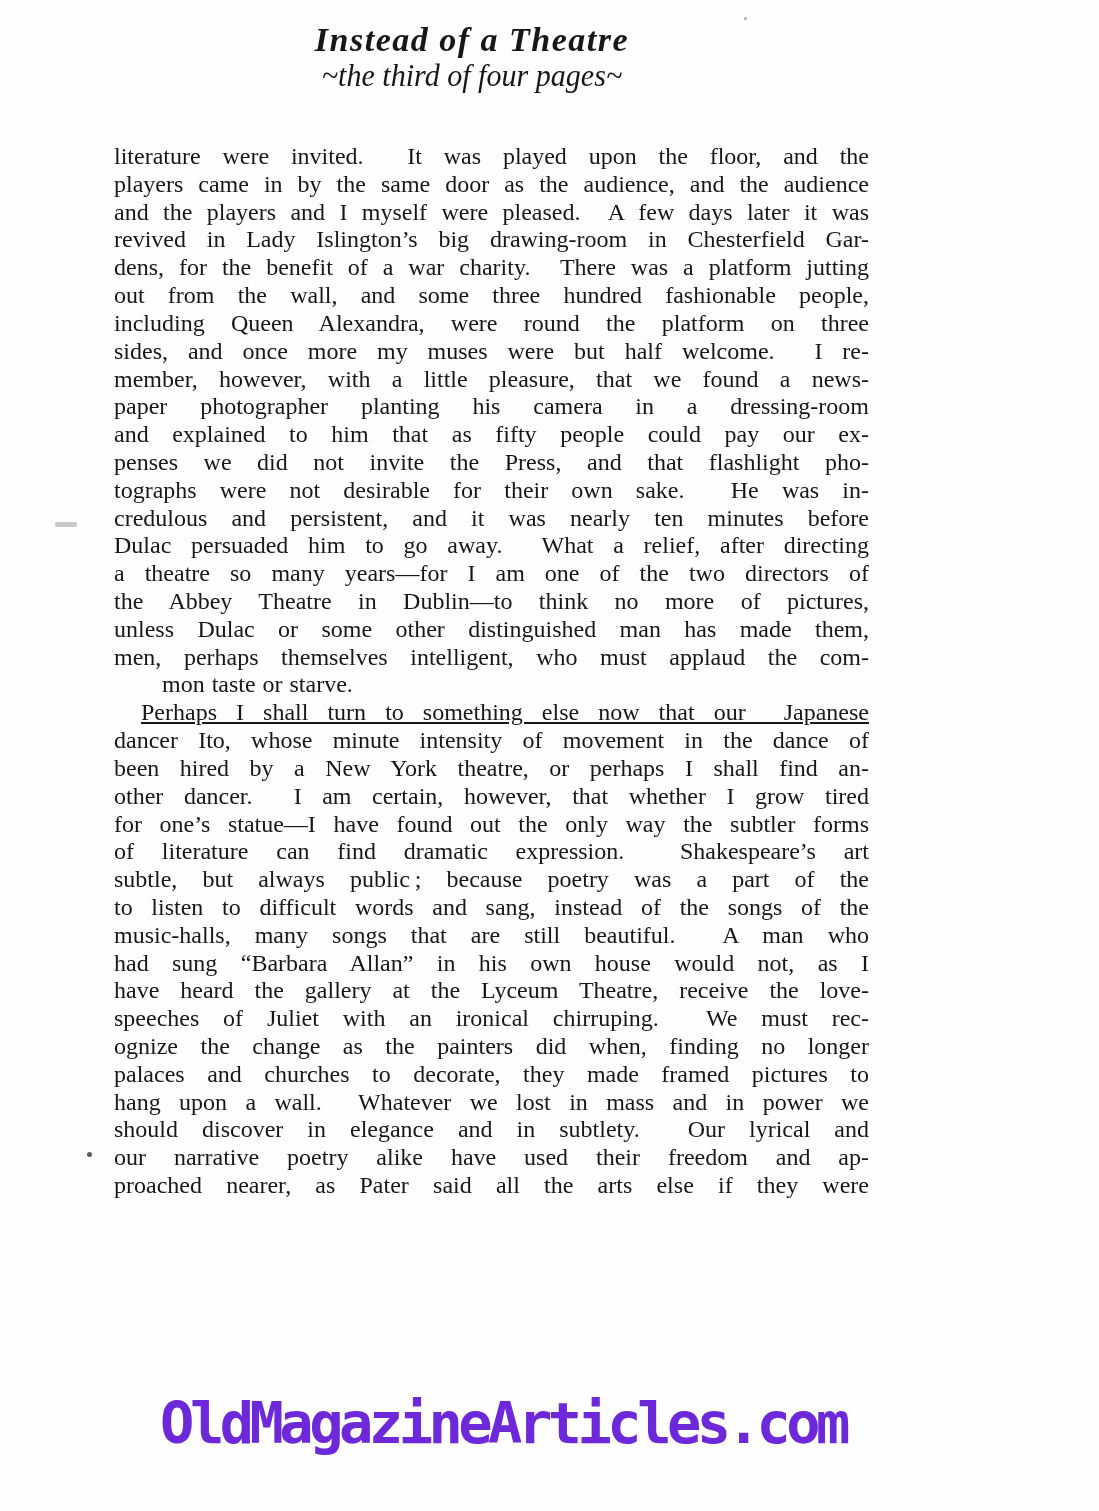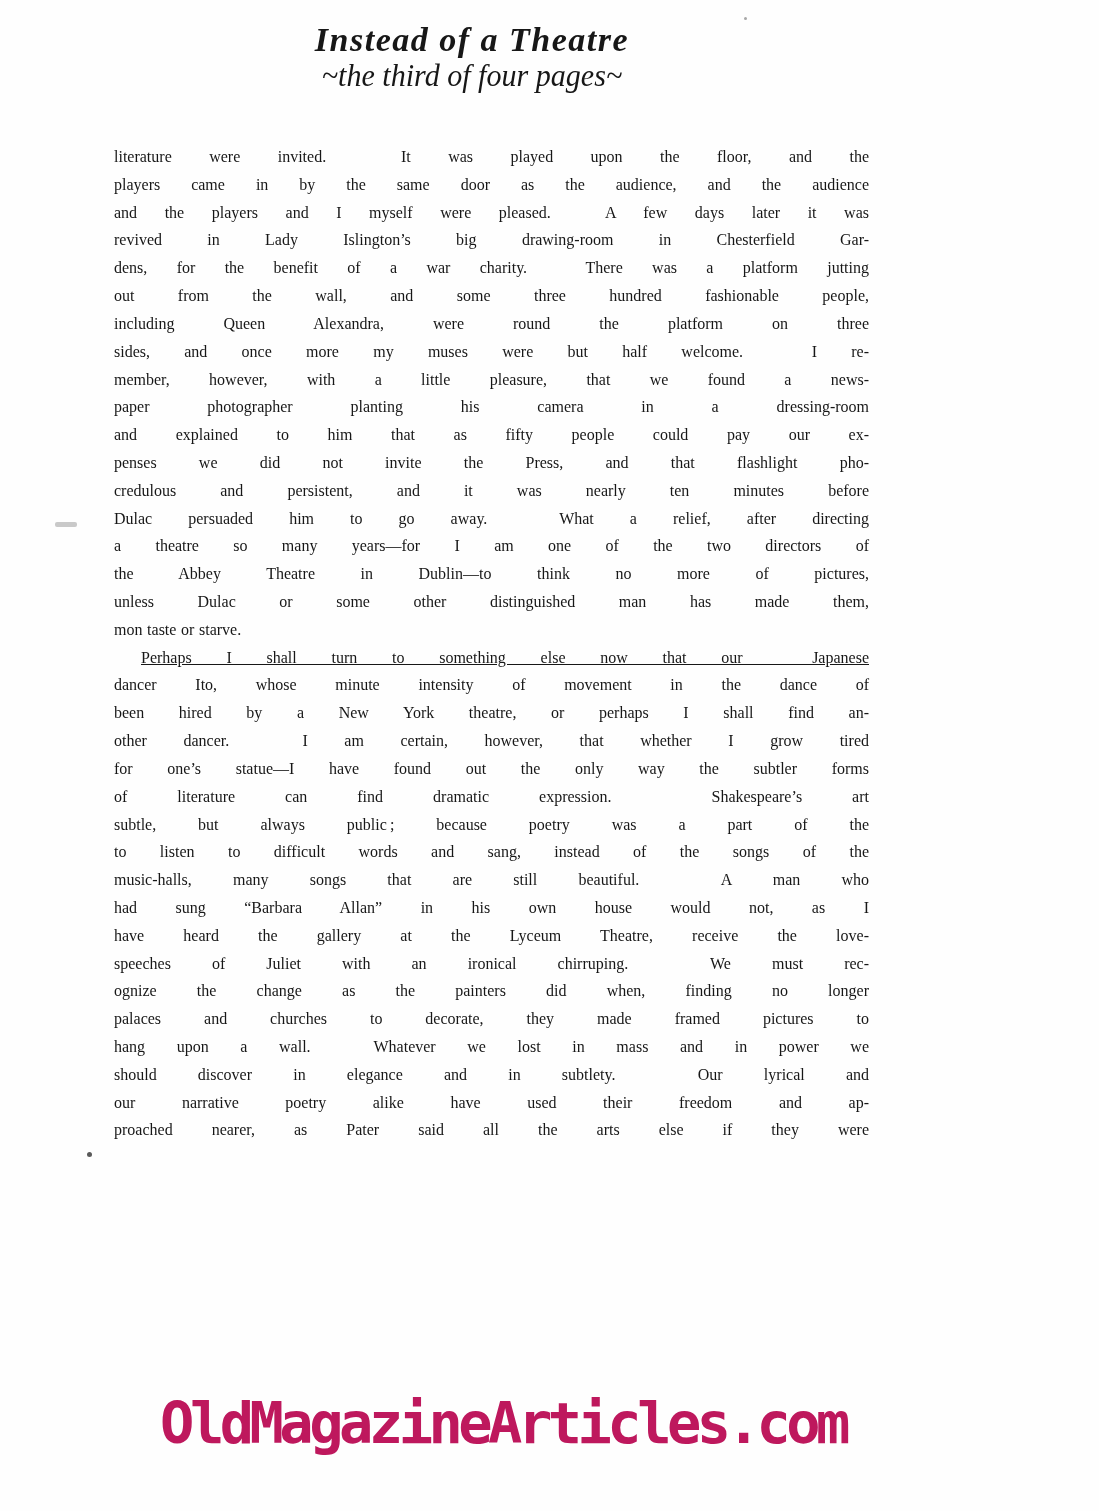--- a/index.html
+++ b/index.html
@@ -38,46 +38,47 @@
     font-size: 31px;
     line-height: 34px;
     margin-top: 1px;
     transform: scaleX(0.97);
   }
   .article {
     position: absolute;
     left: 114px;
     top: 143px;
     width: 755px;
-    font-size: 16px;
+    font-size: 24px;
     line-height: 27.82px;
     word-spacing: 0.04em;
   }
   .line {
     text-align: justify;
     text-align-last: justify;
   }
   .line.flush {
     text-align-last: left;
+    margin-left: 48px;
   }
   .line.indent {
     text-indent: 27px;
     text-decoration: underline;
   }
   .footer {
     position: absolute;
     top: 1390px;
     left: 503px;
     transform: translateX(-50%);
     font-family: "DejaVu Sans Mono", monospace;
     font-weight: 700;
     font-size: 57px;
     letter-spacing: -4.5px;
     white-space: nowrap;
-    color: #be185d;
+    color: #6d28d9;
   }
   .artifact-dash {
     position: absolute;
     left: 55px;
     top: 522px;
     width: 22px;
     height: 5px;
     background: #c9c9c9;
     border-radius: 2px;
   }
@@ -116,25 +117,27 @@
       <div class="line">and the players and I myself were pleased.&nbsp; A few days later it was</div>
       <div class="line">revived in Lady Islington’s big drawing-room in Chesterfield Gar-</div>
       <div class="line">dens, for the benefit of a war charity.&nbsp; There was a platform jutting</div>
       <div class="line">out from the wall, and some three hundred fashionable people,</div>
       <div class="line">including Queen Alexandra, were round the platform on three</div>
       <div class="line">sides, and once more my muses were but half welcome.&nbsp; I re-</div>
       <div class="line">member, however, with a little pleasure, that we found a news-</div>
       <div class="line">paper photographer planting his camera in a dressing-room</div>
       <div class="line">and explained to him that as fifty people could pay our ex-</div>
       <div class="line">penses we did not invite the Press, and that flashlight pho-</div>
+      <div class="line">tographs were not desirable for their own sake.&nbsp; He was in-</div>
       <div class="line">credulous and persistent, and it was nearly ten minutes before</div>
       <div class="line">Dulac persuaded him to go away.&nbsp; What a relief, after directing</div>
       <div class="line">a theatre so many years—for I am one of the two directors of</div>
       <div class="line">the Abbey Theatre in Dublin—to think no more of pictures,</div>
       <div class="line">unless Dulac or some other distinguished man has made them,</div>
+      <div class="line">men, perhaps themselves intelligent, who must applaud the com-</div>
       <div class="line flush">mon taste or starve.</div>
       <div class="line indent">Perhaps I shall turn to something else now that our&nbsp; Japanese</div>
       <div class="line">dancer Ito, whose minute intensity of movement in the dance of</div>
       <div class="line">been hired by a New York theatre, or perhaps I shall find an-</div>
       <div class="line">other dancer.&nbsp; I am certain, however, that whether I grow tired</div>
       <div class="line">for one’s statue—I have found out the only way the subtler forms</div>
       <div class="line">of literature can find dramatic expression.&nbsp; Shakespeare’s art</div>
       <div class="line">subtle, but always public ; because poetry was a part of the</div>
       <div class="line">to listen to difficult words and sang, instead of the songs of the</div>
       <div class="line">music-halls, many songs that are still beautiful.&nbsp; A man who</div>

